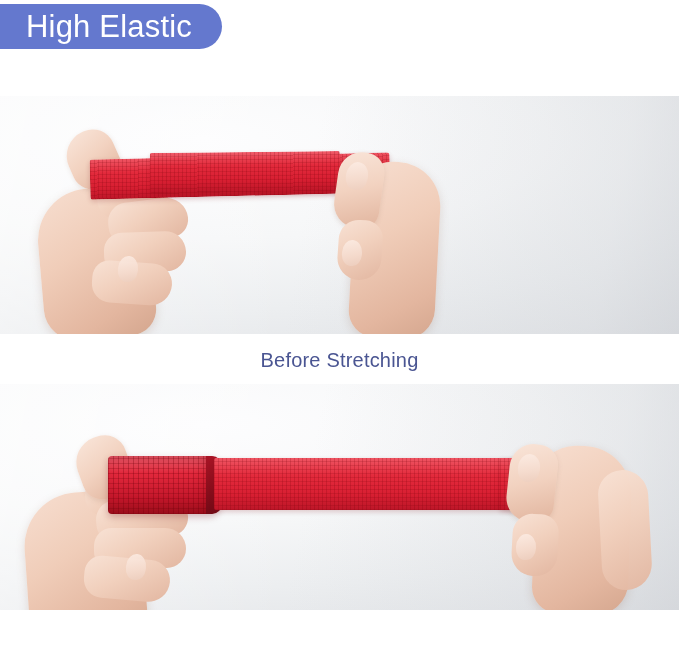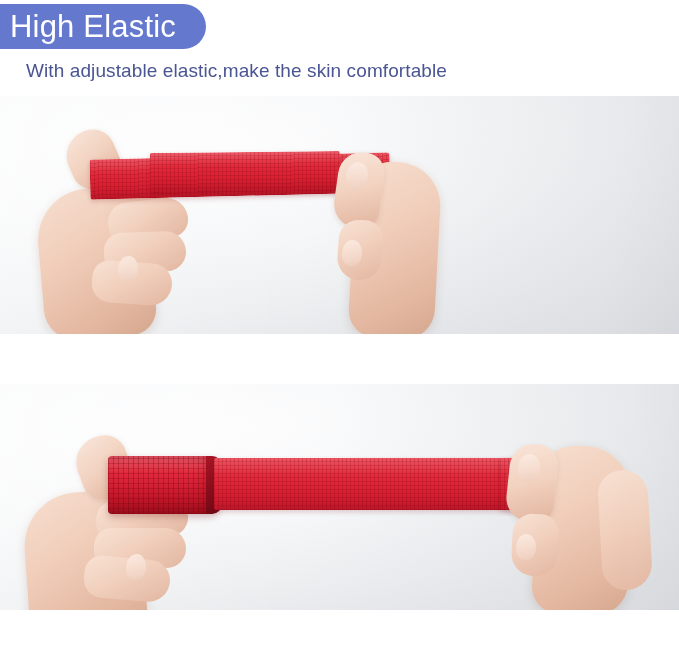--- a/index.html
+++ b/index.html
@@ -8,21 +8,21 @@
     width:679px; height:650px;
     background:#ffffff;
     font-family:"Liberation Sans", sans-serif;
     overflow:hidden;
   }
   #page { position:relative; width:679px; height:650px; background:#fff; }
 
   
   .badge {
     position:absolute; left:0; top:4px;
-    height:45px; padding:0 30px 0 10px;
+    height:45px; padding:0 30px 0 26px;
     display:flex; align-items:center;
     background:#6478ce;
     border-top-right-radius:999px;
     border-bottom-right-radius:999px;
   }
   .badge-label {
     color:#ffffff; font-size:31px; line-height:31px;
     letter-spacing:.2px; white-space:nowrap;
   }
   .subtitle {
@@ -109,21 +109,20 @@
 </style>
 </head>
 <body>
 
 <div id="page">
 
   <div class="badge">
     <span class="badge-label">High Elastic</span>
   </div>
 
-  <div class="subtitle">With adjustable elastic,make the skin comfortable</div>
 
   <div class="panel" id="panel-before">
     <div class="photo-bg"></div>
 
     <div class="hand">
       <div class="palm" style="left:40px; top:92px; width:112px; height:150px;
            border-radius:52px 40px 26px 32px; transform:rotate(-5deg);"></div>
       <div class="finger" style="left:96px; top:74px; width:72px; height:44px;
            border-radius:30px 34px 22px 22px; transform:rotate(-16deg);"></div>
       <div class="finger" style="left:108px; top:104px; width:80px; height:40px;
@@ -147,20 +146,21 @@
            border-radius:38px 44px 30px 26px; transform:rotate(3deg);"></div>
       <div class="thumb" style="left:336px; top:56px; width:46px; height:76px;
            border-radius:24px 20px 18px 24px; transform:rotate(8deg);"></div>
       <div class="nail" style="left:346px; top:66px; width:22px; height:28px; transform:rotate(10deg);"></div>
       <div class="finger" style="left:338px; top:124px; width:44px; height:60px;
            border-radius:20px 18px 22px 22px; transform:rotate(4deg);"></div>
       <div class="nail" style="left:342px; top:144px; width:20px; height:26px; transform:rotate(4deg);"></div>
     </div>
   </div>
 
+  <div class="caption" id="caption-before">Before Stretching</div>
 
   <div class="panel" id="panel-after">
     <div class="photo-bg"></div>
 
     <div class="hand">
       <div class="palm" style="left:26px; top:108px; width:118px; height:150px;
            border-radius:54px 42px 26px 30px; transform:rotate(-4deg);"></div>
       <div class="finger" style="left:84px; top:84px; width:84px; height:42px;
            border-radius:30px 32px 22px 22px; transform:rotate(-13deg);"></div>
       <div class="finger" style="left:96px; top:114px; width:92px; height:40px;

